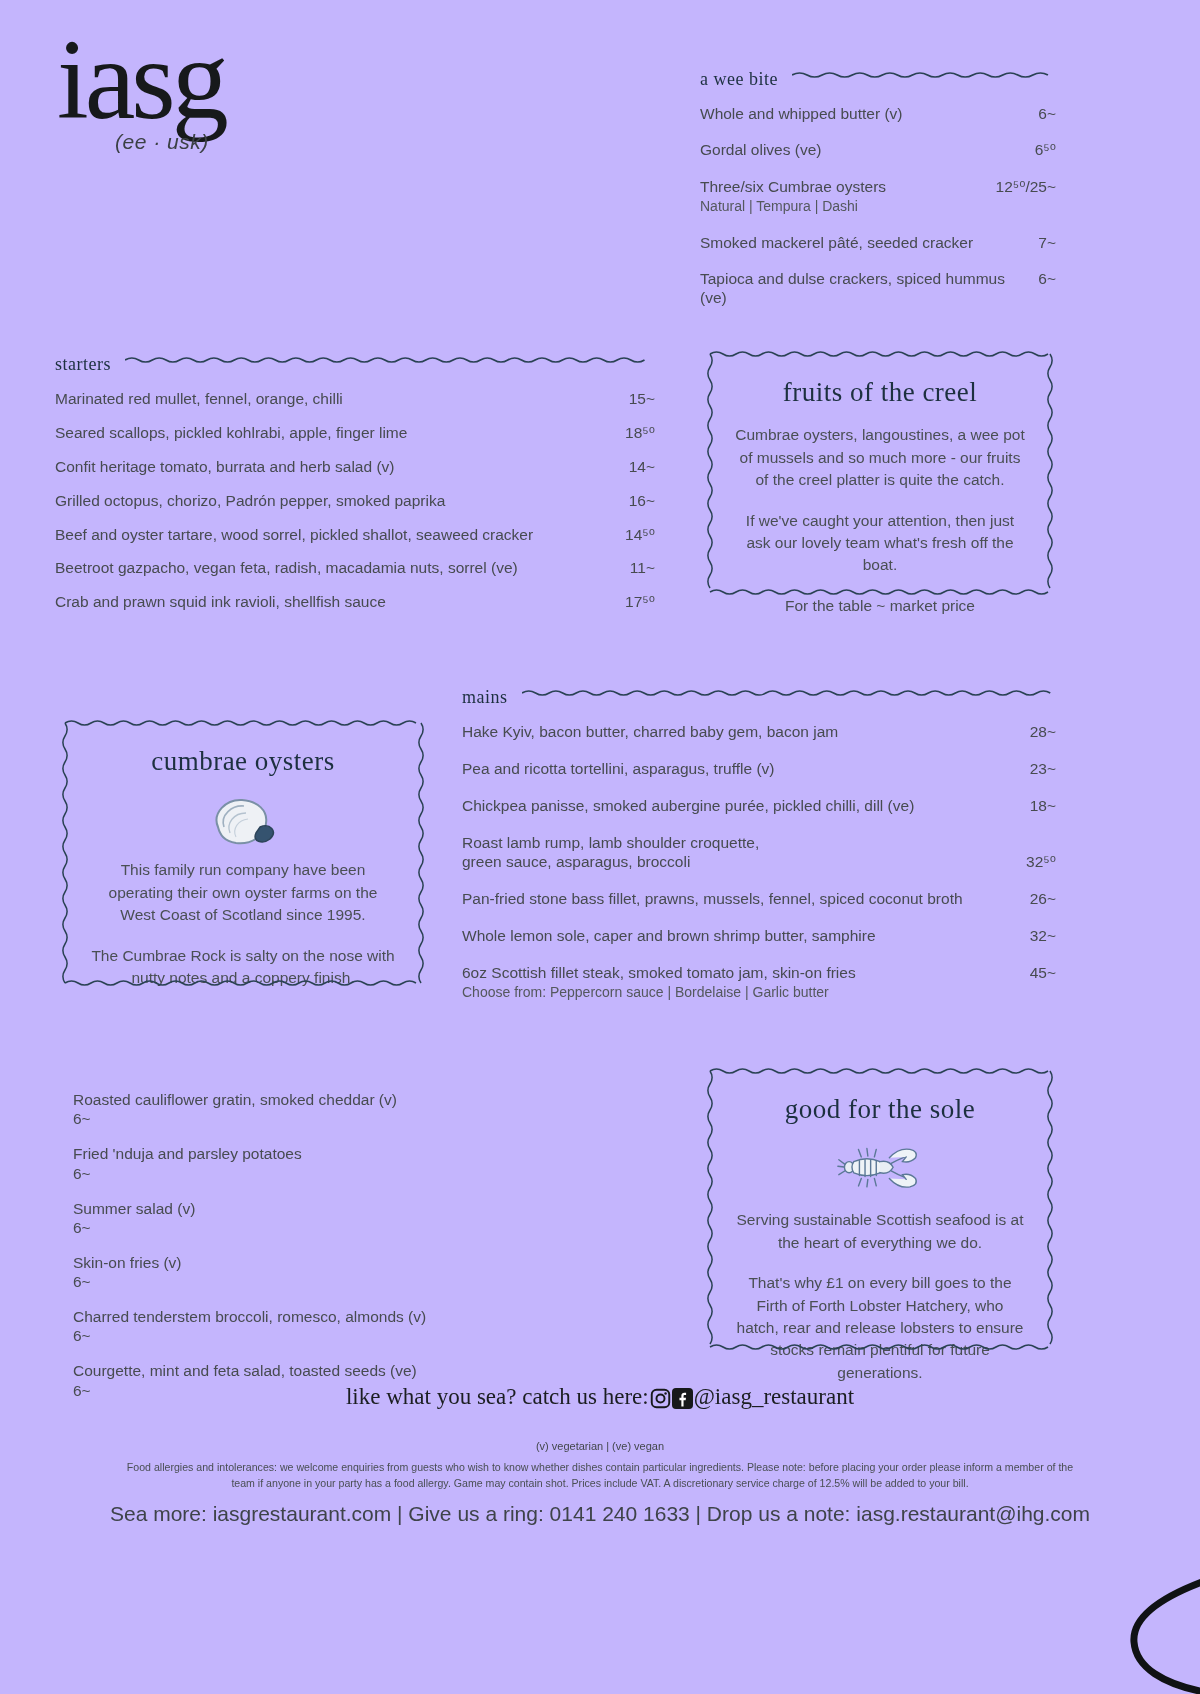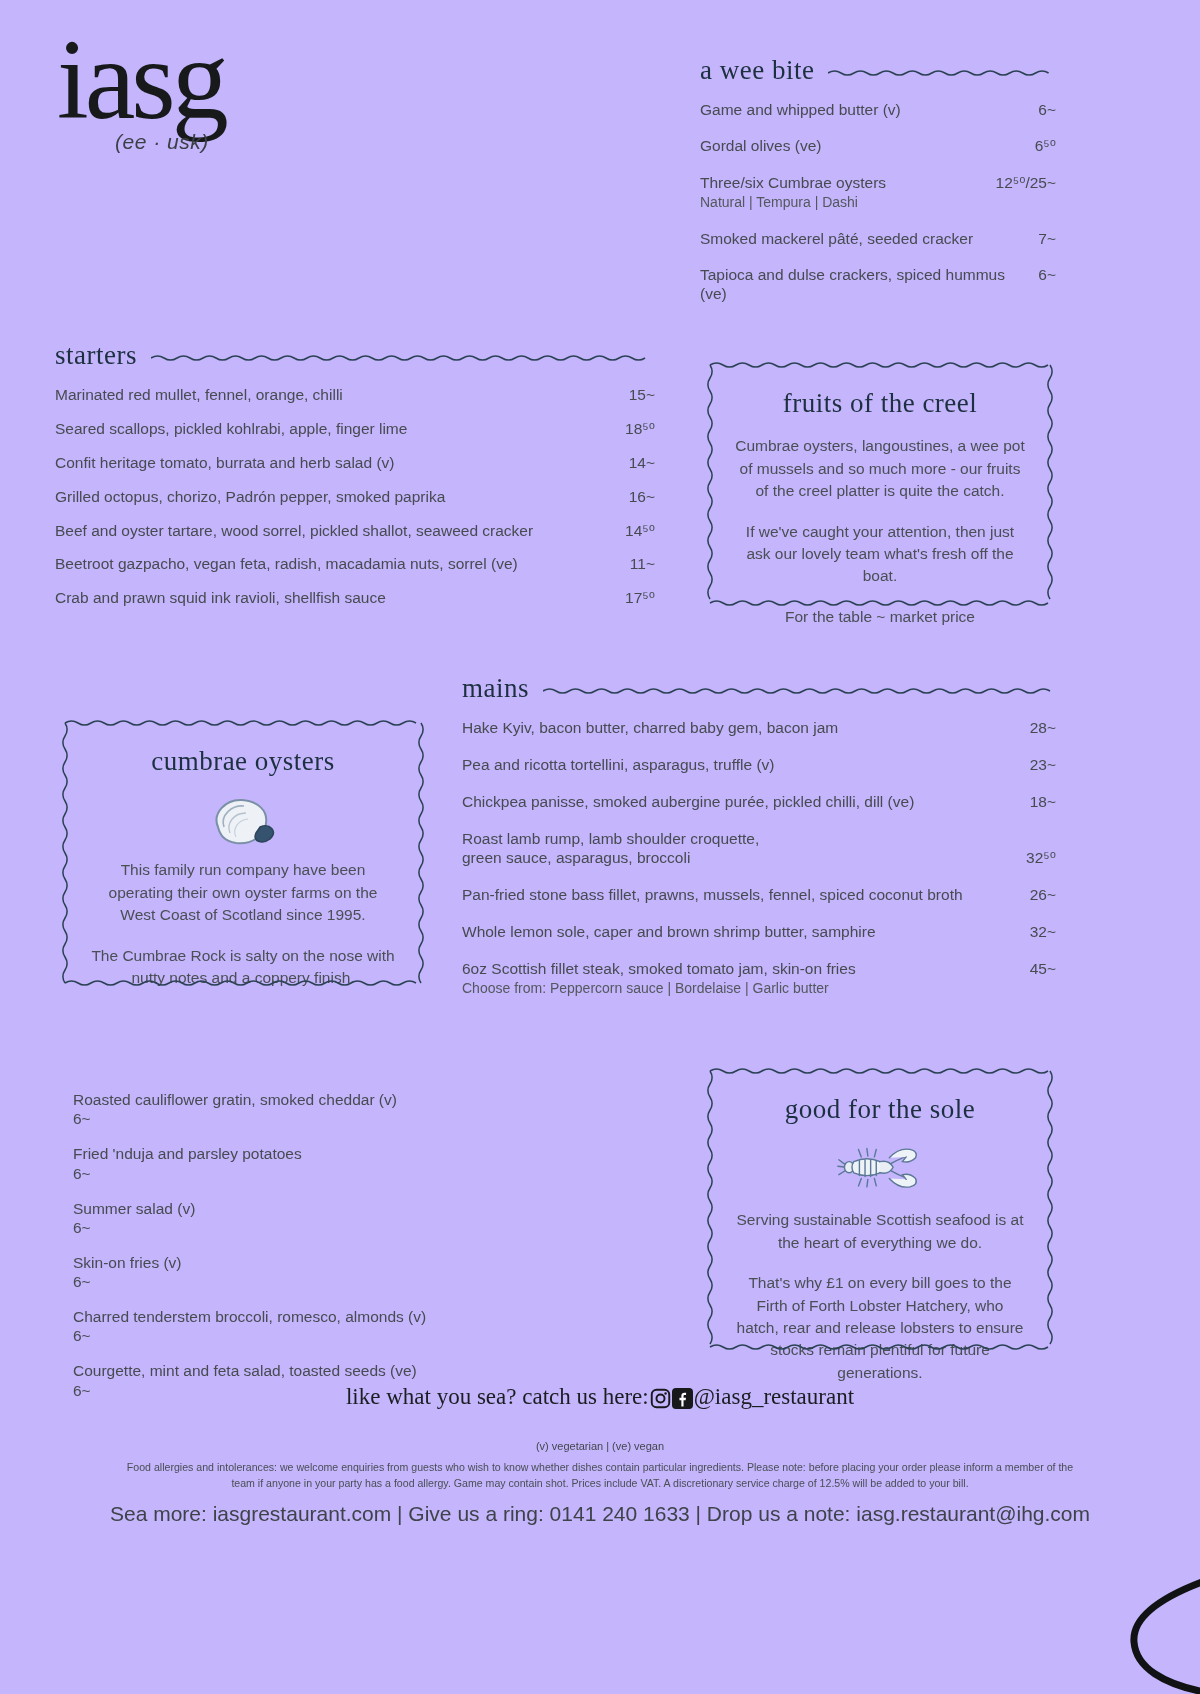--- a/index.html
+++ b/index.html
@@ -7,21 +7,21 @@
         font-family:"Liberation Sans",sans-serif;color:#474b50;}
 
   
   .logo{position:absolute;left:57px;top:26px;}
   .logo-word{font-family:"Liberation Serif",serif;font-size:114px;line-height:.95;color:#17191b;letter-spacing:-4px;}
   .logo-pron{font-size:21px;font-style:italic;color:#3b4045;margin-top:-4px;margin-left:58px;letter-spacing:.5px;}
 
   
   .section{position:absolute;}
   .sec-head{display:flex;align-items:center;gap:14px;margin-bottom:14px;}
-  .sec-title{font-family:"Liberation Serif",serif;font-size:27px;color:#1d3040;white-space:nowrap;letter-spacing:.5px;}
+  .sec-title{font-family:"Liberation Serif",serif;font-size:18px;color:#1d3040;white-space:nowrap;letter-spacing:.5px;margin-top:14px;}
   .sec-head svg.wave{flex:1 1 auto;height:10px;min-width:30px;display:block;margin-top:5px;}
 
   .row{display:flex;justify-content:space-between;align-items:baseline;font-size:15.5px;line-height:1.25;}
   .row + .row{margin-top:0;}
   .nm{flex:1 1 auto;}
   .nm2{display:block;}
   .note{display:block;font-size:14px;color:#54585d;margin-top:2px;}
   .price{white-space:nowrap;margin-left:18px;font-family:"Liberation Sans","DejaVu Sans",sans-serif;}
   .align-end{align-items:flex-end;}
 
@@ -34,21 +34,21 @@
   #sec-sides{left:55px;top:1090px;width:600px;}
   #sec-sides .row{margin-bottom:15.5px;flex-direction:column;}
 
   
   .wavy-box{position:absolute;text-align:center;font-size:15.5px;line-height:1.45;color:#4a4f54;}
   .wavy-box .box-inner{padding:24px 30px 20px;}
   .box-title{font-family:"Liberation Serif",serif;font-size:27px;color:#1d3040;letter-spacing:.5px;margin-bottom:12px;}
   .wavy-box p{margin:0 0 18px;}
   .wavy-box p:last-child{margin-bottom:0;}
   .box-border{position:absolute;left:0;top:0;pointer-events:none;}
-  #box-creel{left:705px;top:360px;width:350px;height:248px;}
+  #box-creel{left:705px;top:349px;width:350px;height:248px;}
   #box-oysters{left:60px;top:718px;width:366px;height:270px;}
   #box-sole{left:705px;top:1066px;width:350px;height:286px;}
   .box-illustration{margin:2px auto 10px;display:block;}
 
   
   .social-line{position:absolute;left:0;top:1384px;width:100%;display:flex;justify-content:center;align-items:center;gap:1px;
                font-family:"Liberation Serif",serif;font-size:23px;color:#1b1e21;}
   .social-line svg{display:block;margin-top:2px;}
   .legend{position:absolute;left:0;top:1440px;width:100%;text-align:center;font-size:11px;color:#43474c;}
   .allergy{position:absolute;left:125px;top:1459px;width:950px;text-align:center;font-size:10.6px;line-height:1.55;color:#4a4f54;}
@@ -66,21 +66,21 @@
   </div>
 
   <div class="section" id="sec-weebite">
     <div class="sec-head">
       <span class="sec-title">a wee bite</span>
       <svg class="wave" viewBox="0 0 228 10" preserveAspectRatio="none">
           <path d="M0 5 q 6.5 -4.2 13 0 t 13 0 t 13 0 t 13 0 t 13 0 t 13 0 t 13 0 t 13 0 t 13 0 t 13 0 t 13 0 t 13 0 t 13 0 t 13 0 t 13 0 t 13 0 t 13 0" fill="none" stroke="#2a4254" stroke-width="1.5"></path>
         </svg>
     </div>
     <div class="row">
-      <div class="nm"><span>Game and whipped butter (v)</span></div>
+      <div class="nm"><span>Whole and whipped butter (v)</span></div>
       <div class="price">6~</div>
     </div>
     <div class="row">
       <div class="nm"><span>Gordal olives (ve)</span></div>
       <div class="price">6⁵⁰</div>
     </div>
     <div class="row">
       <div class="nm">
         <span>Three/six Cumbrae oysters</span>
         <span class="note">Natural | Tempura | Dashi</span>

